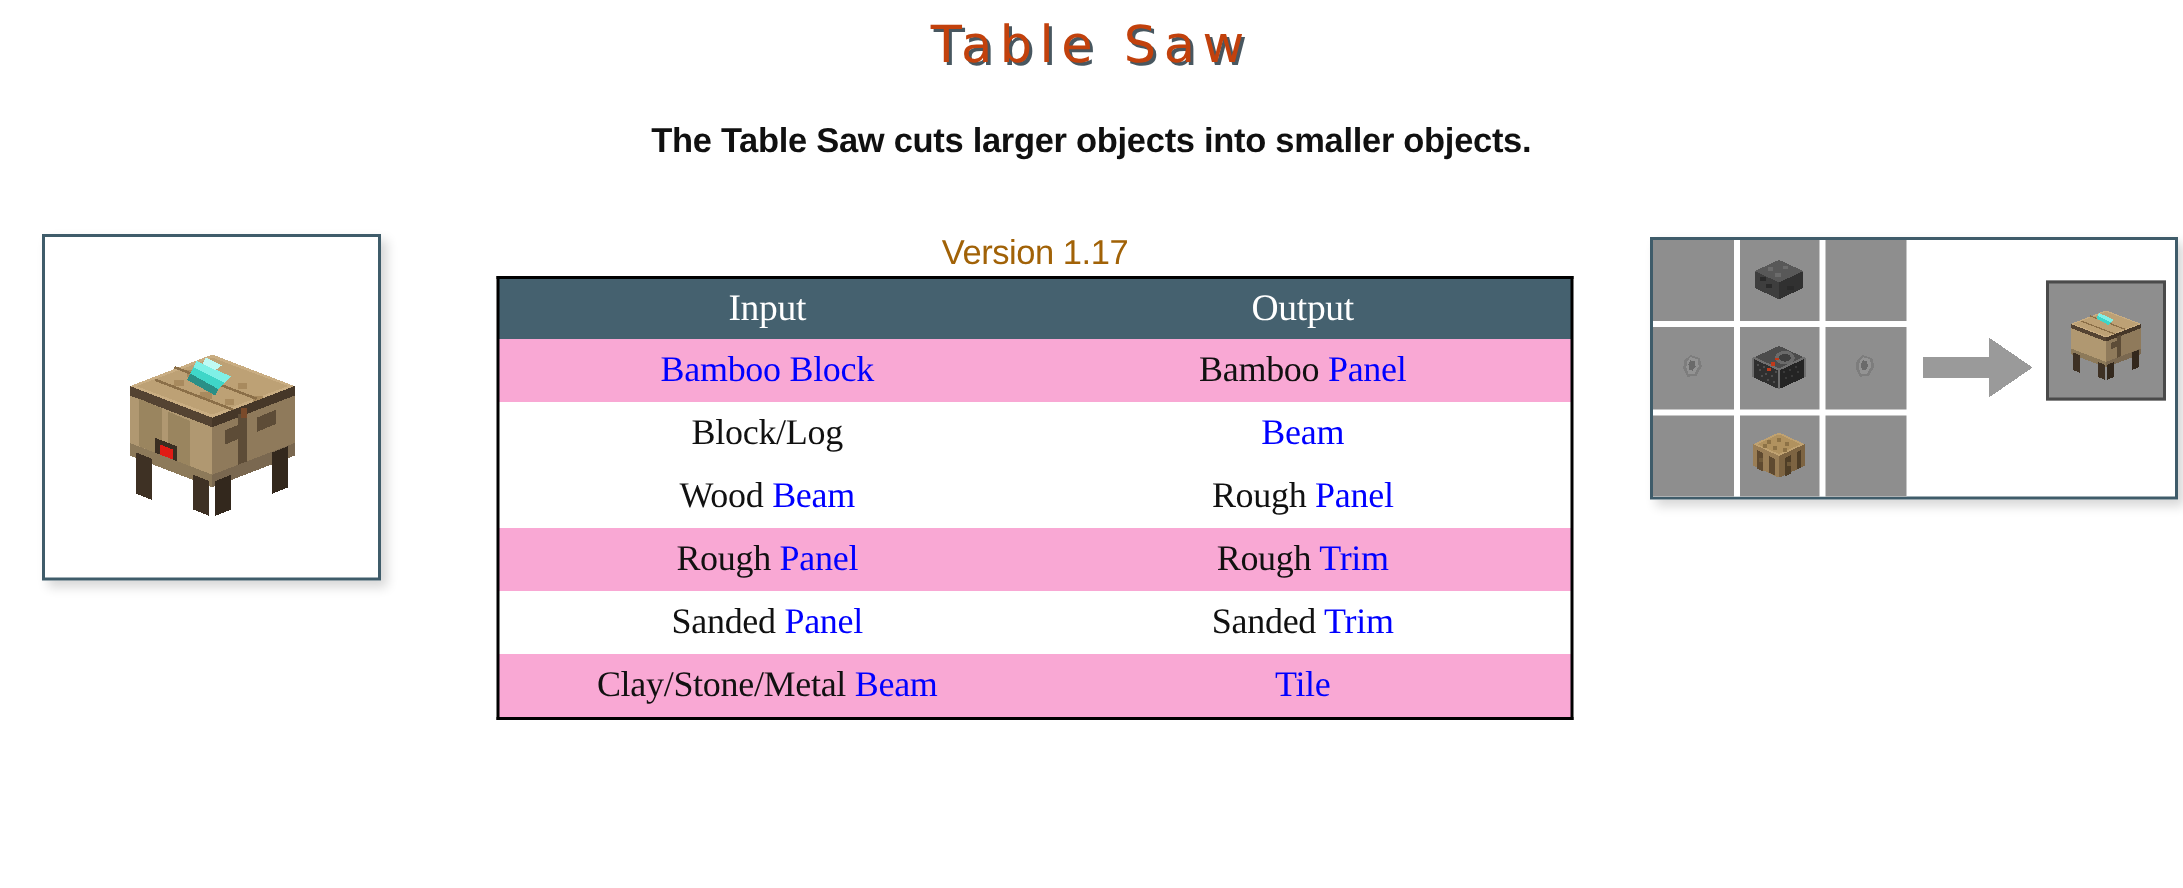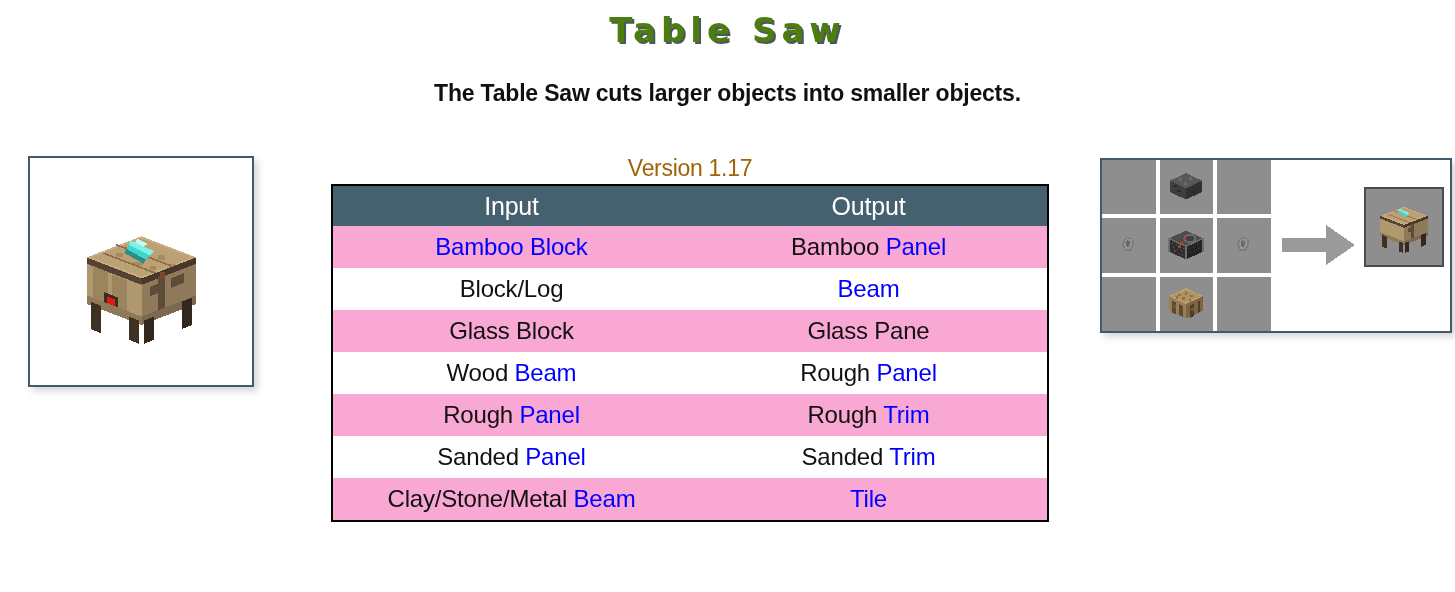--- a/index.html
+++ b/index.html
@@ -35,23 +35,23 @@
         #dce9ef 84%,
         #f6fafb 93%,
         #ffffff 100%);
     display: flex;
     align-items: center;
     justify-content: center;
   }
   .header-title {
     font-family: "DejaVu Sans", sans-serif;
     font-size: 34px;
-    font-weight: bold;
+    font-weight: normal;
     letter-spacing: 5px;
-    color: #4d7c0f;
+    color: #c2410c;
     text-shadow: 2px 2px 0 rgba(40,58,68,0.85);
     white-space: nowrap;
     line-height: 1;
     margin-top: -2px;
   }
 
   
   .subtitle {
     position: absolute;
     left: 0;
@@ -110,20 +110,21 @@
   }
   .recipe-table th,
   .recipe-table td {
     text-align: center;
     font-size: 24px;
     padding: 0;
     height: 42px;
     line-height: 42px;
     font-weight: normal;
     letter-spacing: -0.2px;
+    font-family: Liberation Serif, serif;
   }
   .recipe-table thead th {
     background: #45616f;
     color: #ffffff;
     height: 40px;
     line-height: 40px;
     font-size: 25px;
   }
   .recipe-table tbody tr.alt td {
     background: #f9a8d4;
@@ -274,24 +275,20 @@
     </tr>
   </thead>
   <tbody id="recipe-body">
       <tr class="alt">
         <td><span class="cell-blue">Bamboo Block</span></td>
         <td><span class="cell-black">Bamboo </span><span class="cell-blue">Panel</span></td>
       </tr>
       <tr class="plain">
         <td><span class="cell-black">Block/Log</span></td>
         <td><span class="cell-blue">Beam</span></td>
-      </tr>
-      <tr class="alt">
-        <td><span class="cell-black">Glass Block</span></td>
-        <td><span class="cell-black">Glass Pane</span></td>
       </tr>
       <tr class="plain">
         <td><span class="cell-black">Wood </span><span class="cell-blue">Beam</span></td>
         <td><span class="cell-black">Rough </span><span class="cell-blue">Panel</span></td>
       </tr>
       <tr class="alt">
         <td><span class="cell-black">Rough </span><span class="cell-blue">Panel</span></td>
         <td><span class="cell-black">Rough </span><span class="cell-blue">Trim</span></td>
       </tr>
       <tr class="plain">

